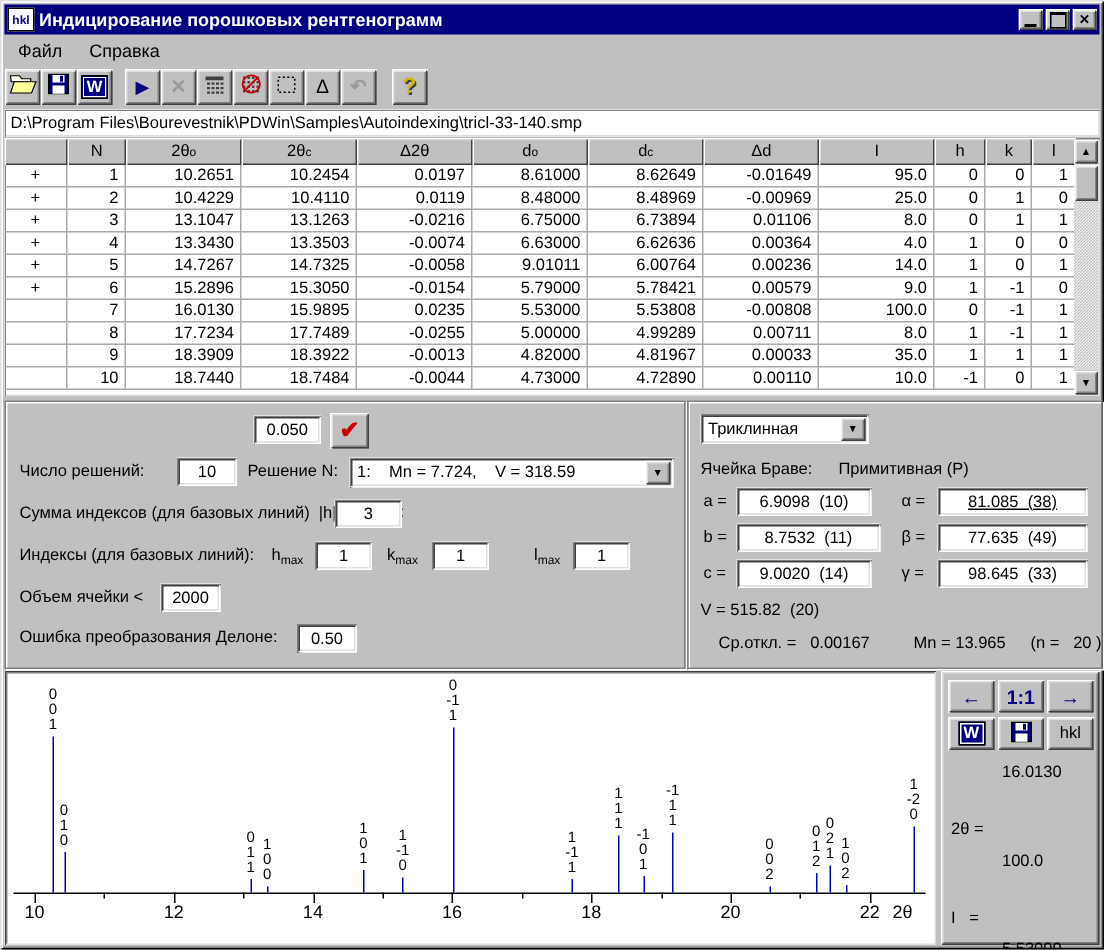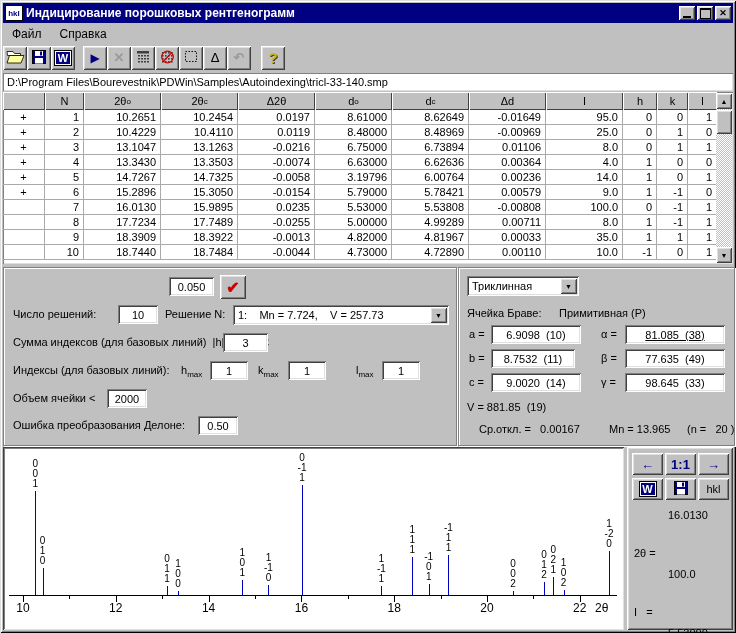--- a/index.html
+++ b/index.html
@@ -310,21 +310,21 @@
           <div class="td">1</div>
           <div class="td">0</div>
           <div class="td">0</div>
         </div>
         <div class="trow" style="grid-template-columns: 42px 39px 77px 77px 77px 77px 77px 77px 77px 34px 31px 29px;">
           <div class="td status">+</div>
           <div class="td">5</div>
           <div class="td">14.7267</div>
           <div class="td">14.7325</div>
           <div class="td">-0.0058</div>
-          <div class="td">3.19796</div>
+          <div class="td">9.01011</div>
           <div class="td">6.00764</div>
           <div class="td">0.00236</div>
           <div class="td">14.0</div>
           <div class="td">1</div>
           <div class="td">0</div>
           <div class="td">1</div>
         </div>
         <div class="trow" style="grid-template-columns: 42px 39px 77px 77px 77px 77px 77px 77px 77px 34px 31px 29px;">
           <div class="td status">+</div>
           <div class="td">6</div>
@@ -410,21 +410,21 @@
   <div id="panel-left" class="etched">
     <div class="fld" style="left:165px;top:9px;width:45px">0.050</div>
     <div class="check-btn raised" style="left:216px;top:7px">
         <span>✔</span>
       </div>
 
     <div class="lbl" style="left:9px;top:37px">Число решений:</div>
     <div class="fld" style="left:114px;top:37px;width:40px">10</div>
     <div class="lbl" style="left:161px;top:37px">Решение N:</div>
     <div class="combo" style="left:229px;top:37px;width:216px">
-      <span class="cv">1:    Mn = 7.724,    V = 257.73</span>
+      <span class="cv">1:    Mn = 7.724,    V = 318.59</span>
       <span class="drop raised">▼</span>
     </div>
 
     <div class="lbl" style="left:9px;top:65px">Сумма индексов (для базовых линий)  |h|+|k|+|l|  &lt;</div>
     <div class="fld" style="left:219px;top:65px;width:45px">3</div>
 
     <div class="lbl" style="left:9px;top:93px">Индексы (для базовых линий):</div>
     <div class="lbl" style="left:177px;top:93px"><span>h</span><sub>max</sub></div>
     <div class="fld" style="left:206px;top:93px;width:38px">1</div>
     <div class="lbl" style="left:254px;top:93px"><span>k</span><sub>max</sub></div>
@@ -445,29 +445,29 @@
       <span class="drop raised">▼</span>
     </div>
     <div class="lbl" style="left:8px;top:36px">Ячейка Браве:</div>
     <div class="lbl" style="left:100px;top:36px">Примитивная (P)</div>
     <div id="cell-rows">
         <div class="lbl" style="left: 10px; top: 57px;">a =</div>
         <div class="fld" style="left: 32px; top: 57px; width: 90px;">6.9098  (10)</div>
         <div class="lbl" style="left: 142px; top: 57px;">α =</div>
         <div class="fld" style="left: 166px; top: 57px; width: 100px; text-decoration: underline;">81.085  (38)</div>
         <div class="lbl" style="left: 10px; top: 81px;">b =</div>
-        <div class="fld" style="left: 32px; top: 81px; width: 84px;">8.7532  (11)</div>
+        <div class="fld" style="left: 32px; top: 81px; width: 96px;">8.7532  (11)</div>
         <div class="lbl" style="left: 142px; top: 81px;">β =</div>
         <div class="fld" style="left: 166px; top: 81px; width: 100px;">77.635  (49)</div>
         <div class="lbl" style="left: 10px; top: 105px;">c =</div>
         <div class="fld" style="left: 32px; top: 105px; width: 90px;">9.0020  (14)</div>
         <div class="lbl" style="left: 142px; top: 105px;">γ =</div>
         <div class="fld" style="left: 166px; top: 105px; width: 100px;">98.645  (33)</div>
       </div>
-    <div class="lbl" style="left:8px;top:130px">V = 881.85  (19)</div>
+    <div class="lbl" style="left:8px;top:130px">V = 515.82  (20)</div>
     <div class="lbl" style="left:20px;top:152px">Ср.откл. =   0.00167</div>
     <div class="lbl" style="left:150px;top:152px">Mn = 13.965</div>
     <div class="lbl" style="left:228px;top:152px">(n =   20 )</div>
   </div>
 
   <div id="chart">
       <div id="axis" style="left: 6px; top: 148px; width: 608px;"></div>
       <div class="tick" style="left: 20px; top: 148px; height: 7px;"></div>
       <div class="tick-label" style="left: 20px; top: 154px;">10</div>
       <div class="tick" style="left: 112.8px; top: 148px; height: 7px;"></div>

